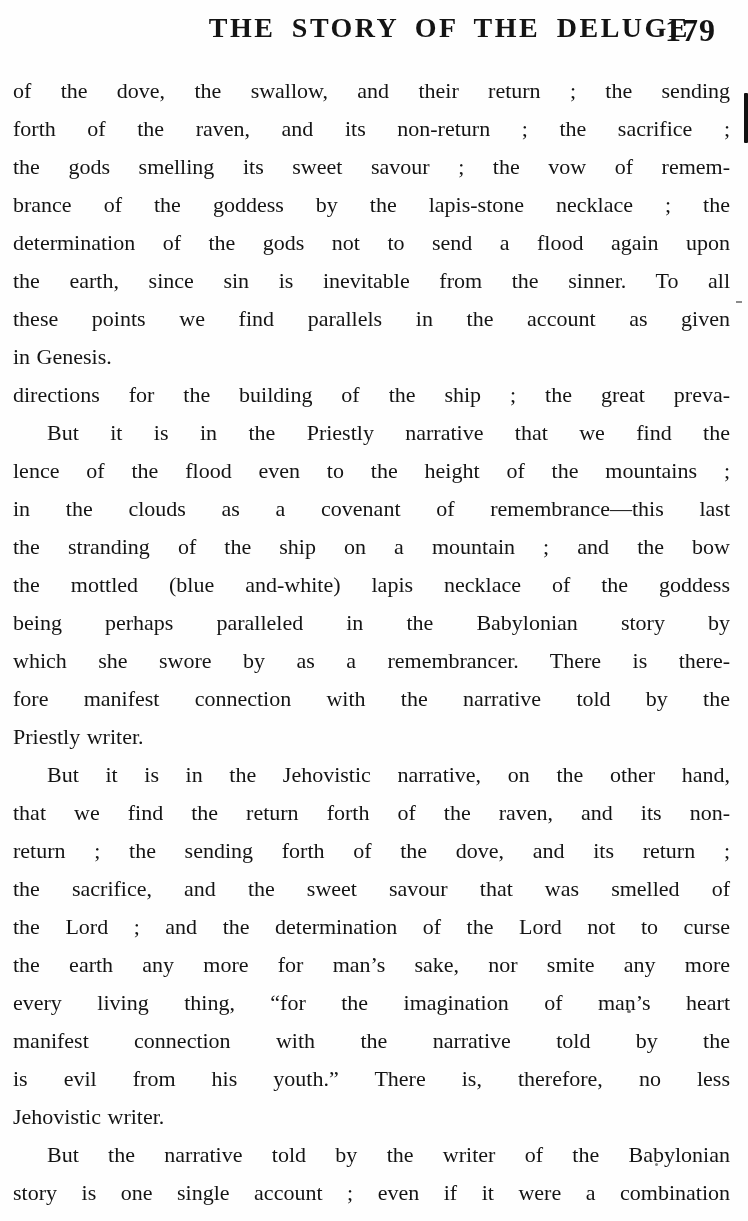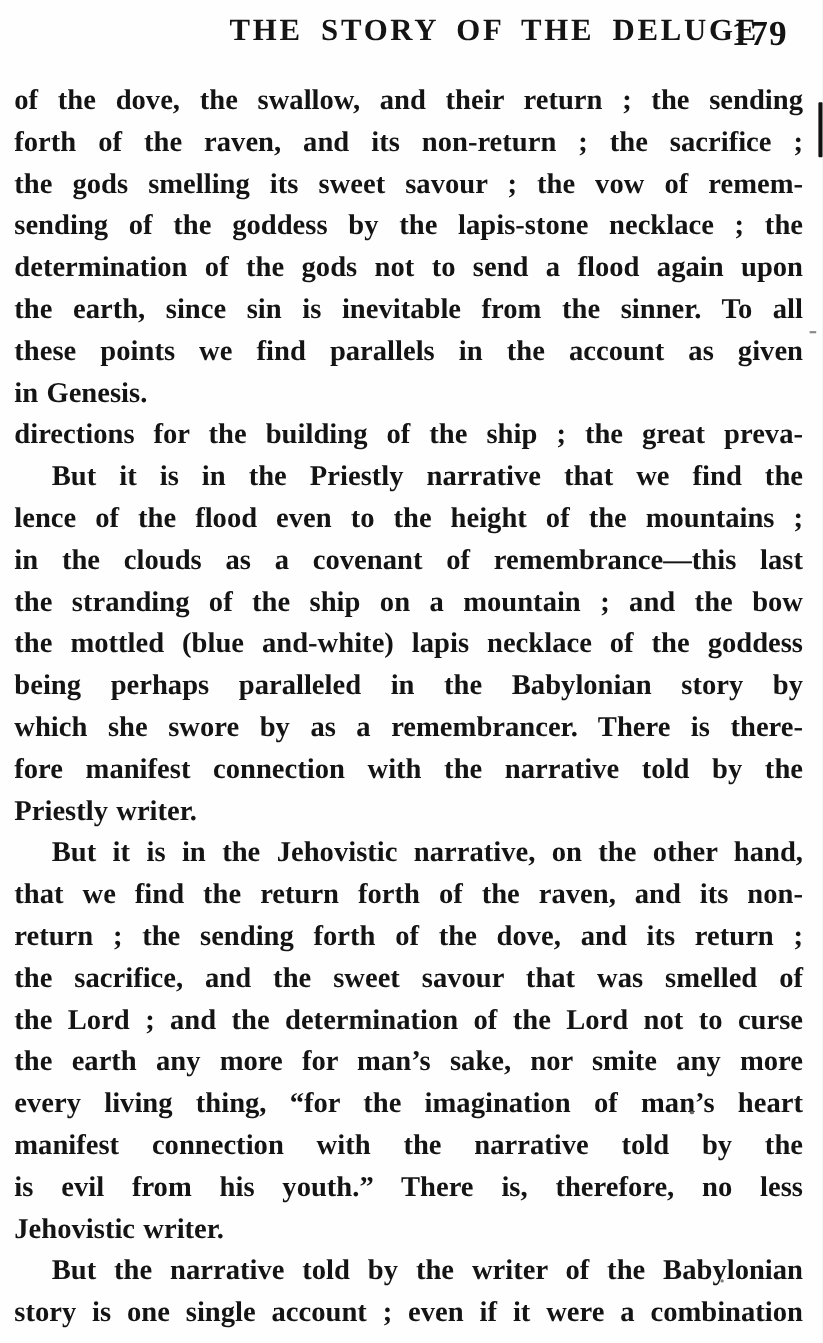--- a/index.html
+++ b/index.html
@@ -40,28 +40,27 @@
     right: 14px;
     top: 0;
     font-size: 32px;
     font-weight: 600;
     letter-spacing: 1px;
   }
   .body-text {
     margin-top: 26px;
   }
   .line {
-    font-size: 26px;
+    font-size: 22px;
     line-height: 38px;
     height: 38px;
     text-align: justify;
     text-align-last: justify;
     word-spacing: 1px;
     white-space: nowrap;
-    font-weight: bold;
   }
   .line.indent {
     text-indent: 34px;
   }
   .line.para-end {
     text-align-last: left;
   }
   
   .edge-mark {
     position: absolute;
@@ -108,21 +107,21 @@
     <div class="title">THE STORY OF THE DELUGE</div>
     <div class="folio">179</div>
   </div>
 
   <div class="body-text">
 
     <div>
       <div class="line">of the dove, the swallow, and their return ; the sending</div>
       <div class="line">forth of the raven, and its non-return ; the sacrifice ;</div>
       <div class="line">the gods smelling its sweet savour ; the vow of remem-</div>
-      <div class="line">sending of the goddess by the lapis-stone necklace ; the</div>
+      <div class="line">brance of the goddess by the lapis-stone necklace ; the</div>
       <div class="line">determination of the gods not to send a flood again upon</div>
       <div class="line">the earth, since sin is inevitable from the sinner. To all</div>
       <div class="line">these points we find parallels in the account as given</div>
       <div class="line para-end">in Genesis.</div>
     </div>
 
     <div>
       <div class="line">directions for the building of the ship ; the great preva-</div>
       <div class="line indent">But it is in the Priestly narrative that we find the</div>
       <div class="line">lence of the flood even to the height of the mountains ;</div>

